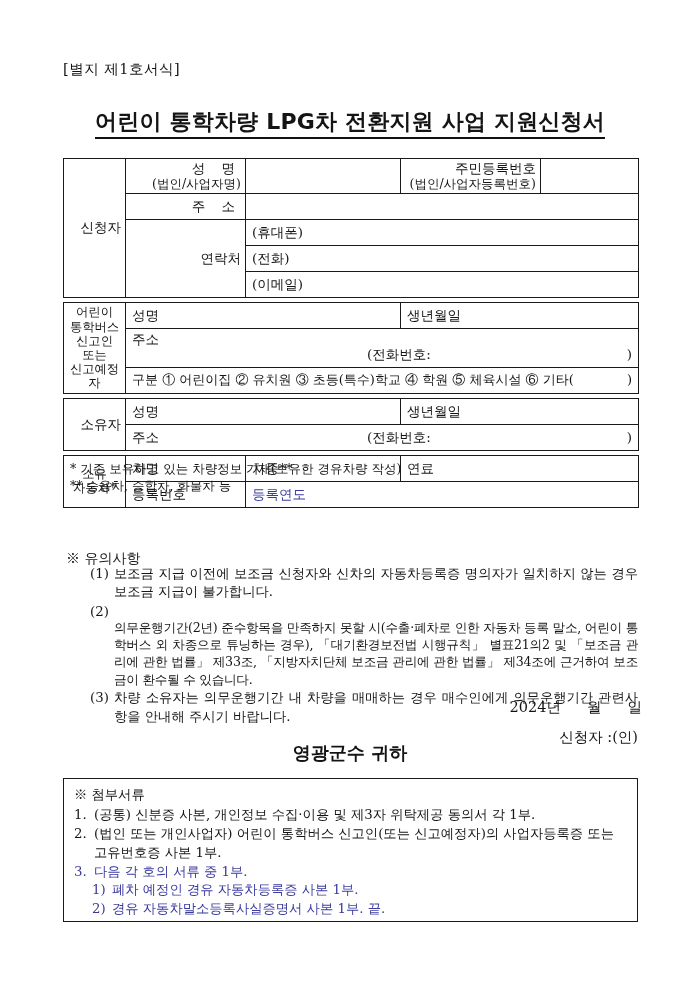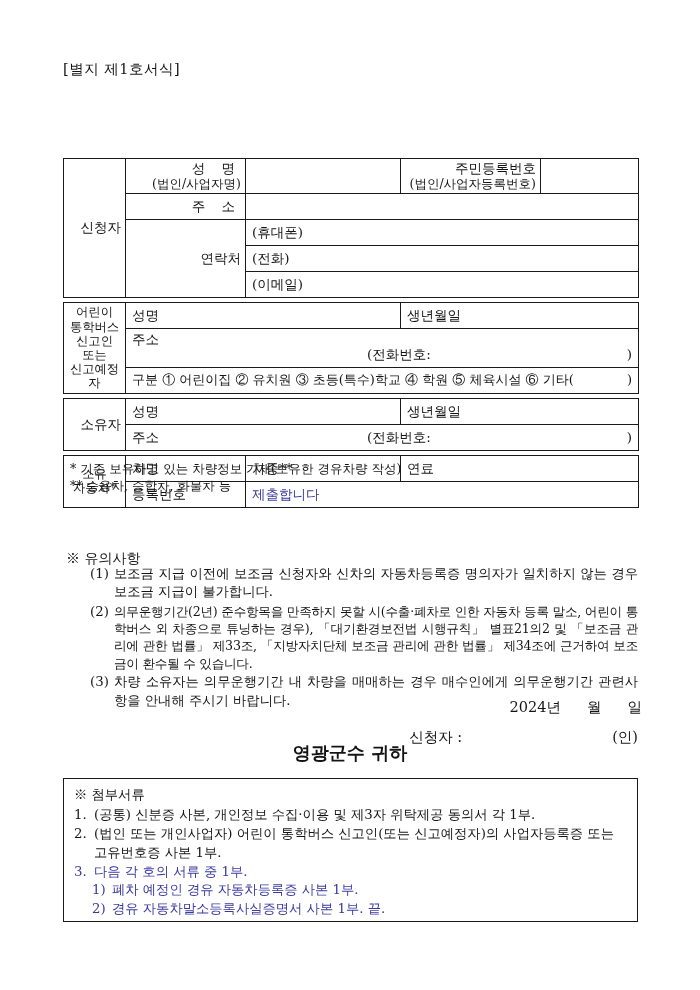--- a/index.html
+++ b/index.html
@@ -159,41 +159,42 @@
     flex: 0 0 auto;
     width: 24px;
   }
   .note-txt {
     flex: 1 1 auto;
     text-align: justify;
   }
   .note-txt.squeeze {
     font-size: 12.6px;
     letter-spacing: -0.25px;
+    margin-top: 16px;
   }
   
   .date-line {
     position: absolute;
     left: 4px;
     top: 698px;
     width: 638px;
     text-align: right;
     font-size: 14.5px;
   }
   .date-line .g1 { margin-right: 26px; }
   .date-line .g2 { margin-right: 26px; }
   .applicant-line {
     position: absolute;
     left: 0;
     top: 728px;
     width: 638px;
     text-align: right;
     font-size: 14.5px;
   }
-  .applicant-line .name-lbl { margin-right: 150px; }
+  .applicant-line .name-lbl { }
   .recipient {
     position: absolute;
     left: 0;
     top: 741px;
     width: 700px;
     text-align: center;
     font-size: 18px;
     font-weight: bold;
     font-family: "DejaVu Sans", "Liberation Sans", sans-serif;
   }
@@ -229,20 +230,21 @@
     flex: 1 1 auto;
   }
 </style>
 </head>
 <body>
 
 <div class="page">
 
   <div class="form-code">[별지 제1호서식]</div>
 
+  <div class="doc-title"><span class="u">어린이 통학차량 LPG차 전환지원 사업 지원신청서</span></div>
 
   <table class="form-table">
     <colgroup>
       <col style="width:62px">
       <col style="width:120px">
       <col style="width:155px">
       <col style="width:140px">
       <col style="width:98px">
     </colgroup>
     <tbody>
@@ -340,21 +342,21 @@
         <td class="tall-lbl" rowspan="2">
           <div>소유</div>
           <div>자동차*</div>
         </td>
         <td colspan="1" class="lbl-l"><span>차명</span></td>
         <td colspan="1" class="lbl-l"><span>차종**</span></td>
         <td colspan="2" class="lbl-l"><span>연료</span></td>
       </tr>
       <tr>
         <td colspan="1" class="lbl-l"><span>등록번호</span></td>
-        <td colspan="3" class="lbl-l"><span class="blue">제출합니다</span></td>
+        <td colspan="3" class="lbl-l"><span class="blue">등록연도</span></td>
       </tr>
     </tbody>
   </table>
 
   <div class="footnotes">
     <div>* 기존 보유하고 있는 차량정보 기재(보유한 경유차량 작성)</div>
     <div>** 승용차, 승합차, 화물차 등</div>
   </div>
 
 

